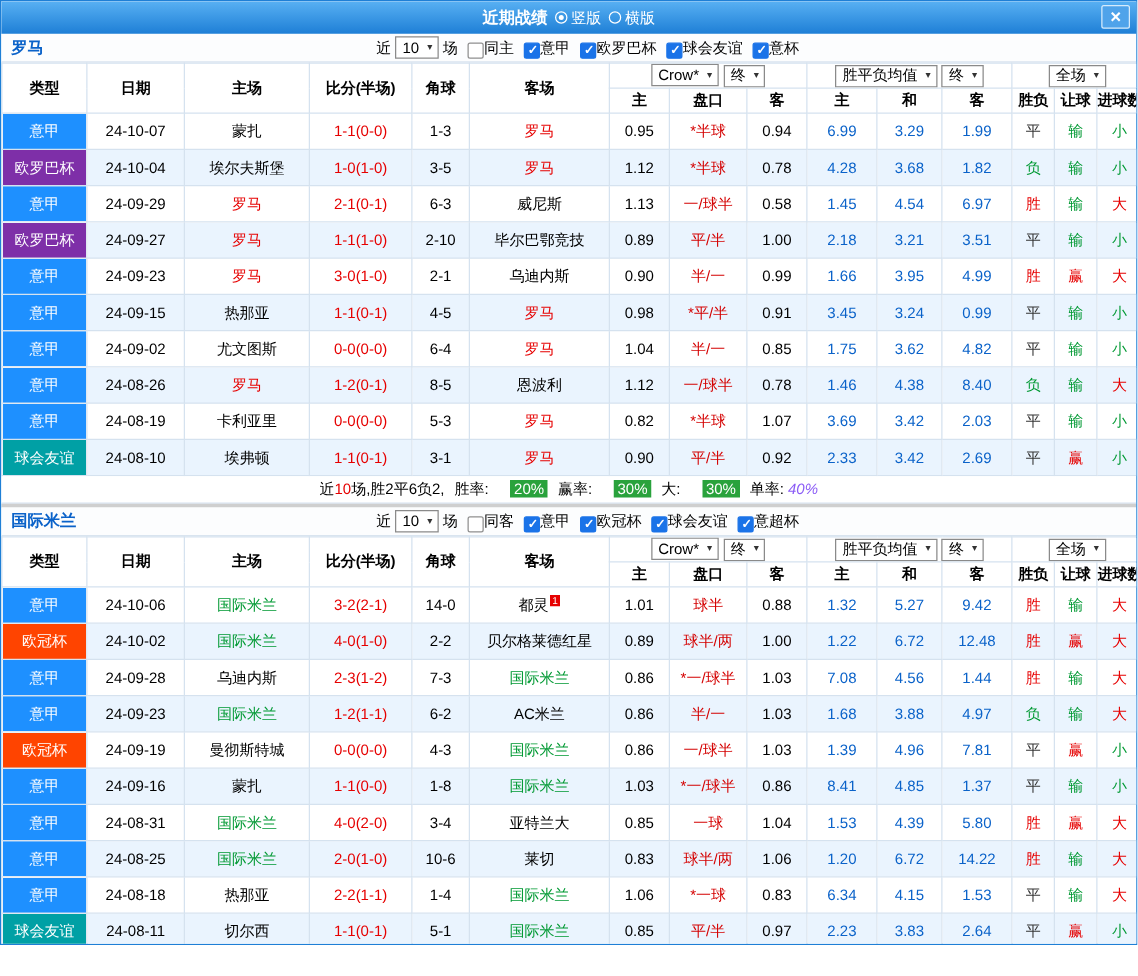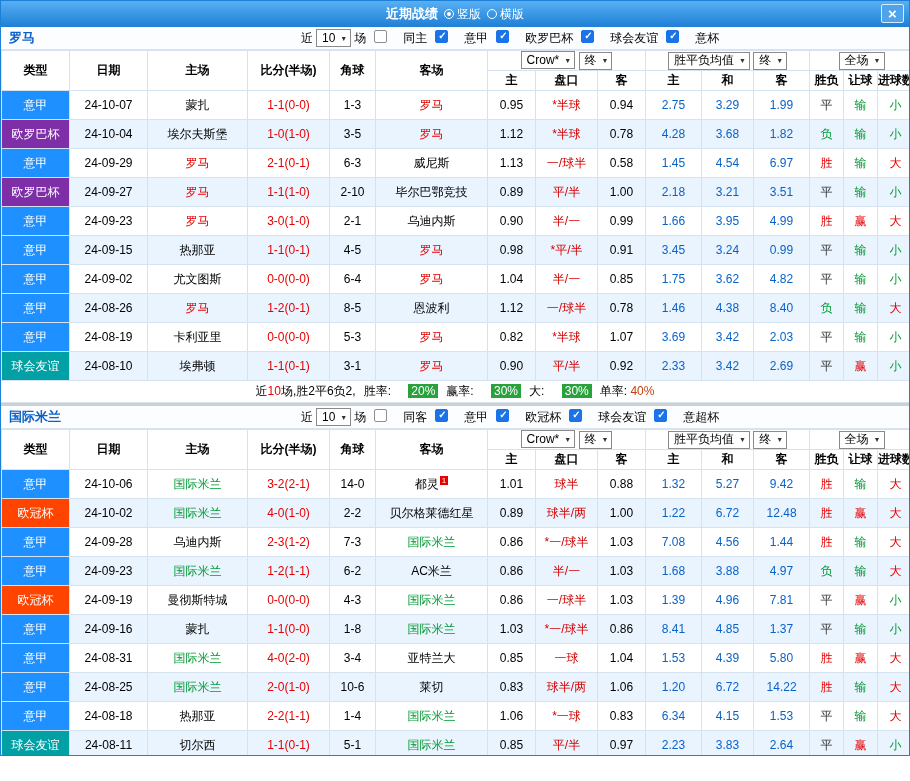--- a/index.html
+++ b/index.html
@@ -21,21 +21,21 @@
   .close-btn {
     position:absolute; right:5px; top:3px; width:23px; height:19px;
     background:#4fa3ea; border:1px solid #d6ebfc; border-radius:2px;
     display:flex; align-items:center; justify-content:center;
     color:#fff; font-size:15px; font-weight:bold; cursor:pointer; line-height:1;
   }
   
   .teambar { height:23px; display:flex; align-items:center; background:#fcfdfe; border-bottom:1px solid #d9e4ef; }
   .team-name { width:300px; padding-left:8px; color:#0a62c9; font-weight:bold; font-size:13px; }
   .filterbar { display:flex; align-items:center; gap:3px; }
-  .cb-label { display:inline-flex; align-items:flex-start; gap:16px; margin-left:5px; cursor:pointer; }
+  .cb-label { display:inline-flex; align-items:flex-end; gap:0; margin-left:5px; cursor:pointer; }
   .cb { width:13px; height:13px; border:1px solid #8f8f8f; border-radius:2px; background:#fff; display:inline-block; position:relative; }
   .cb.checked { background:#1a73e8; border-color:#1a73e8; }
   .cb.checked::after { content:"✓"; color:#fff; font-size:10px; font-weight:bold; position:absolute; left:2px; top:-1px; }
   
   .sel {
     display:inline-flex; align-items:center; justify-content:space-between;
     background:#fff; border:1px solid #8a8a8a; height:18px; padding:0 3px 0 5px;
     cursor:pointer; font-weight:normal; font-size:12px;
   }
   .sel .arr { font-size:7px; margin-left:5px; color:#333; }
@@ -53,21 +53,21 @@
   .win { color:#e60000; }
   .lose { color:#009933; }
   .draw { color:#333; }
   .focus-red { color:#e60000; }
   .focus-green { color:#009933; }
   sup.red-card { background:#e60000; color:#fff; font-size:8px; padding:0 2px; margin-left:1px; line-height:1.2; }
   
   .summary { height:22px; display:flex; align-items:center; justify-content:center; gap:8px; border-bottom:1px solid #d5e2ef; background:#fff; }
   .rednum { color:#e60000; }
   .stat-badge { background:#29a23c; color:#fff; padding:0 3px;margin-left:14px; }
-  .stat-val { color:#c2410c; }
+  .stat-val { color:#8b5cf6;font-style:italic; }
   .section-separator { height:3px; background:#cfcfcf; }
 </style>
 </head>
 <body>
 
 <div class="window">
 
   <div class="titlebar">
     <div class="title-group">
       <span class="window-title">近期战绩</span>
@@ -187,21 +187,21 @@
           <tr>
             <td class="badge-cell" style="background: rgb(30, 144, 255);">意甲</td>
             <td>24-10-07</td>
             <td>蒙扎</td>
             <td class="score">1-1(0-0)</td>
             <td>1-3</td>
             <td class="focus-red">罗马</td>
             <td>0.95</td>
             <td class="handicap">*半球</td>
             <td>0.94</td>
-            <td class="euro">2.75</td>
+            <td class="euro">6.99</td>
             <td class="euro">3.29</td>
             <td class="euro">1.99</td>
             <td class="draw">平</td>
             <td class="lose">输</td>
             <td class="lose">小</td>
           </tr>
           <tr>
             <td class="badge-cell" style="background: rgb(126, 47, 168);">欧罗巴杯</td>
             <td>24-10-04</td>
             <td>埃尔夫斯堡</td>

